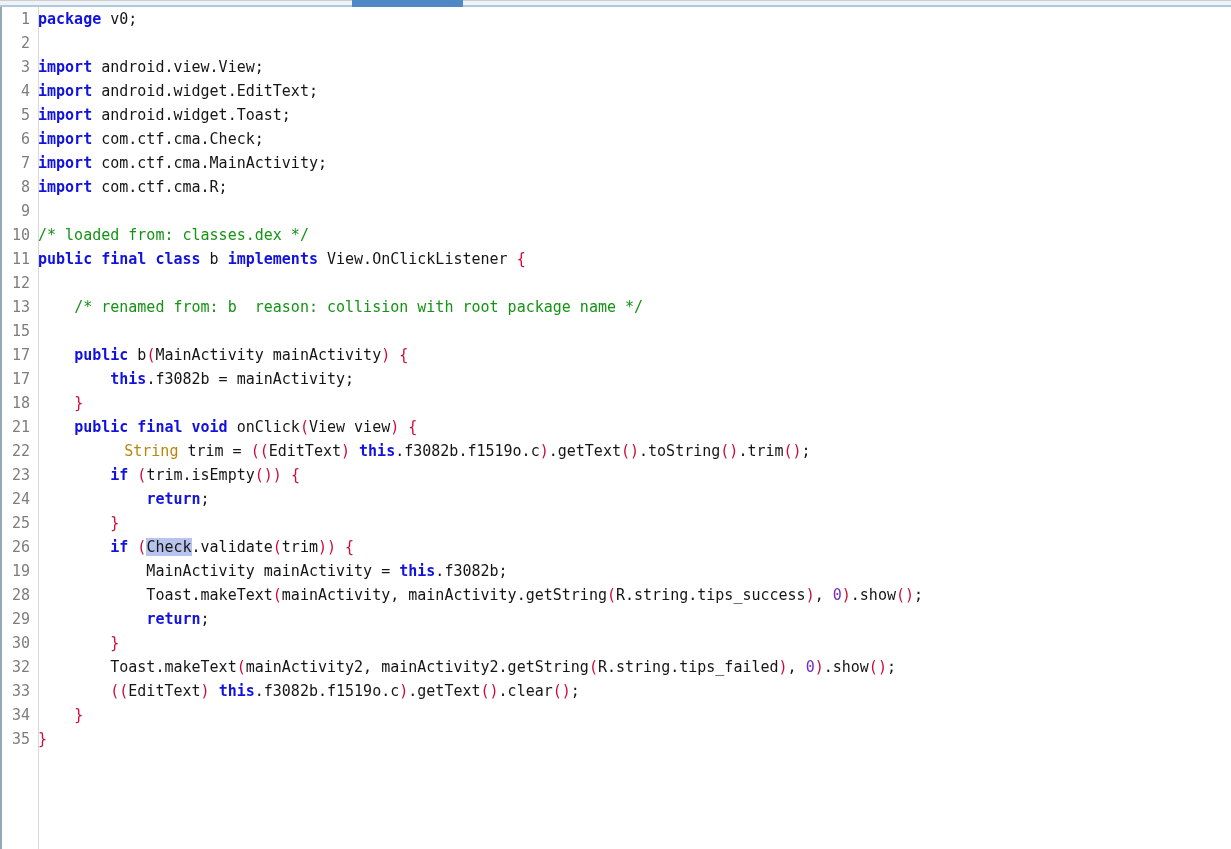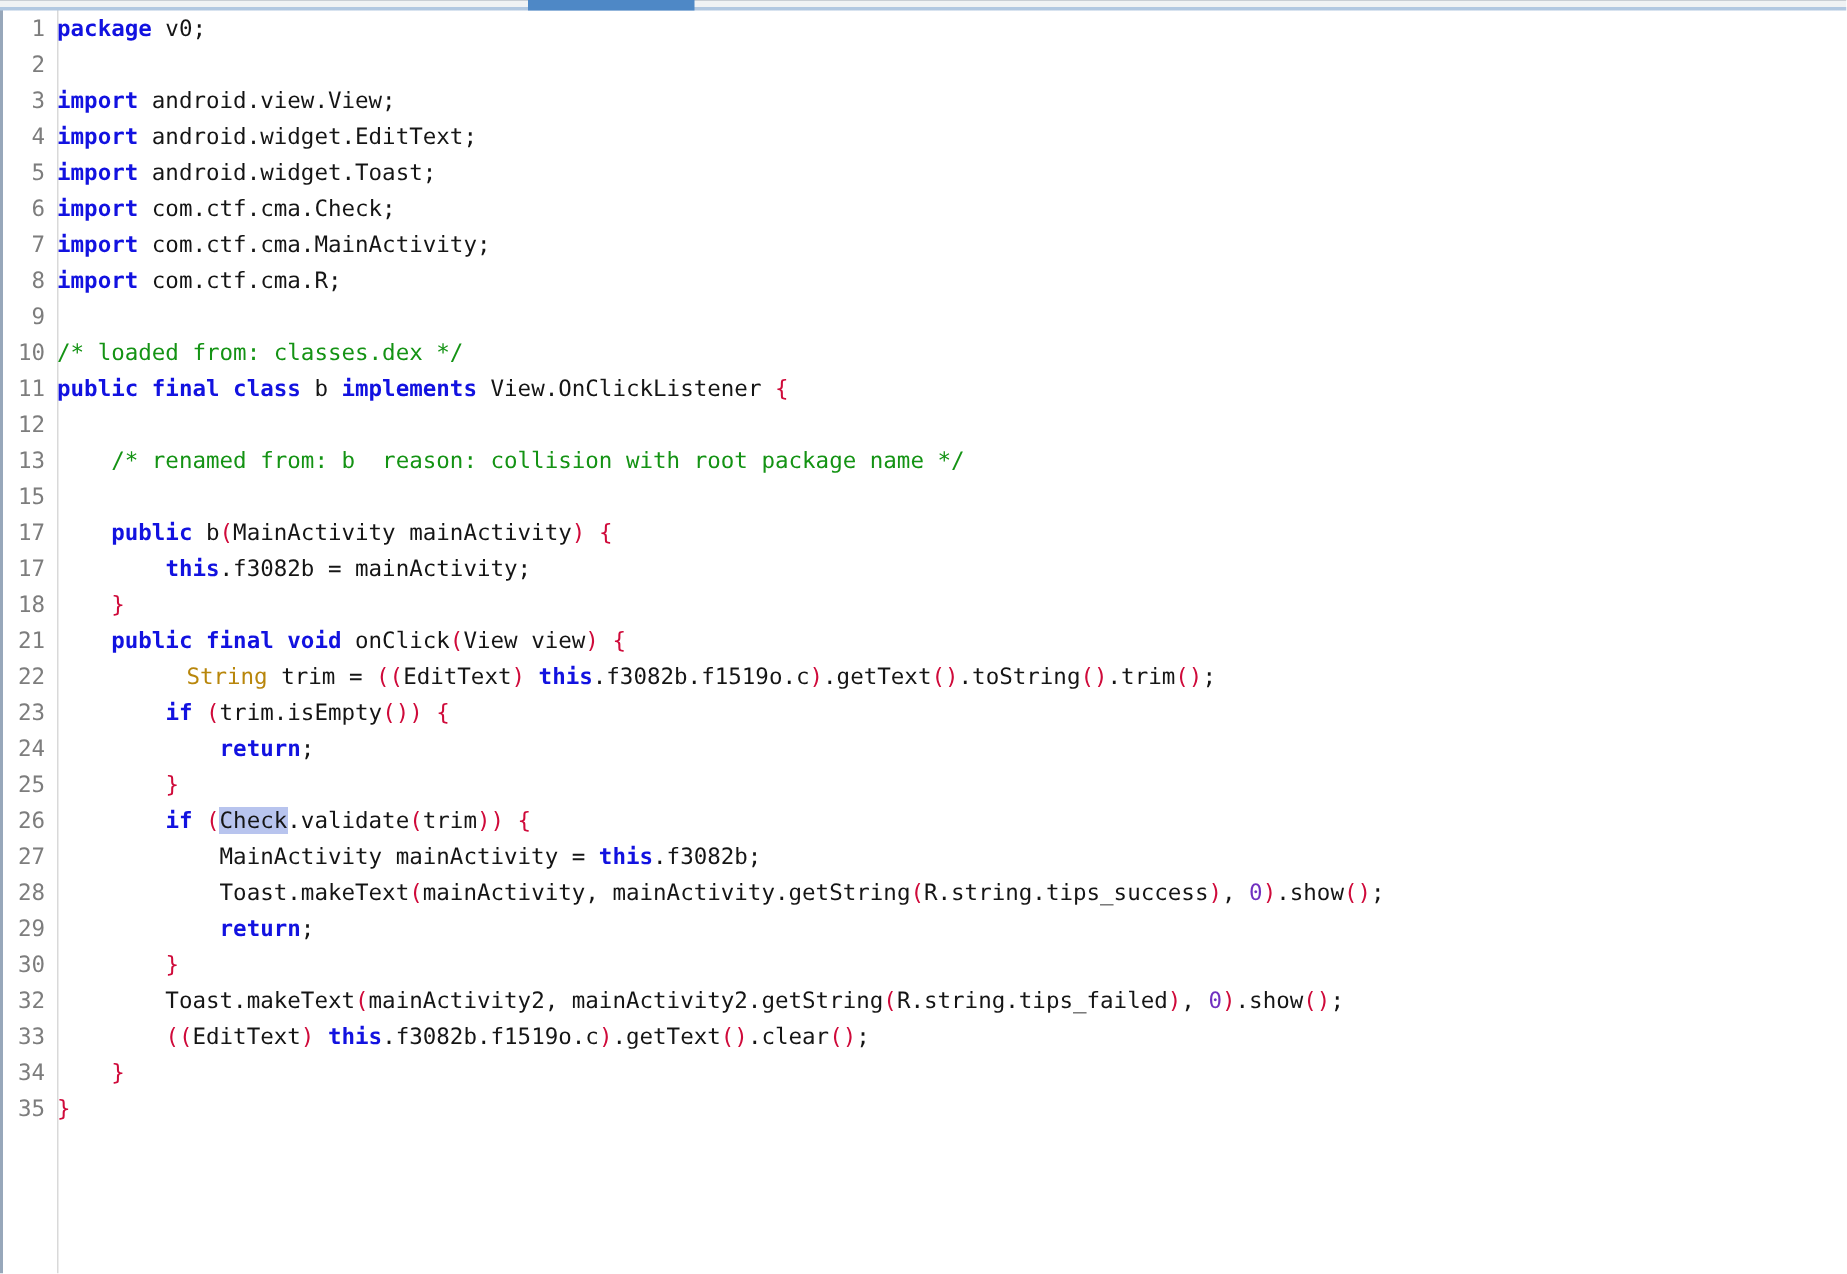--- a/index.html
+++ b/index.html
@@ -54,21 +54,21 @@
       <div class="line"><span class="ln">15</span><span class="code"></span></div>
       <div class="line"><span class="ln">17</span><span class="code"><span class="tk-pl">    </span><span class="tk-kw">public</span><span class="tk-pl"> b</span><span class="tk-br">(</span><span class="tk-pl">MainActivity mainActivity</span><span class="tk-br">)</span><span class="tk-pl"> </span><span class="tk-br">{</span></span></div>
       <div class="line"><span class="ln">17</span><span class="code"><span class="tk-pl">        </span><span class="tk-kw">this</span><span class="tk-pl">.f3082b = mainActivity;</span></span></div>
       <div class="line"><span class="ln">18</span><span class="code"><span class="tk-pl">    </span><span class="tk-br">}</span></span></div>
       <div class="line"><span class="ln">21</span><span class="code"><span class="tk-pl">    </span><span class="tk-kw">public final void</span><span class="tk-pl"> onClick</span><span class="tk-br">(</span><span class="tk-pl">View view</span><span class="tk-br">)</span><span class="tk-pl"> </span><span class="tk-br">{</span></span></div>
       <div class="line"><span class="ln">22</span><span class="code"><span class="tk-pl">        </span><span class="tk-typ">String</span><span class="tk-pl"> trim = </span><span class="tk-br">((</span><span class="tk-pl">EditText</span><span class="tk-br">)</span><span class="tk-pl"> </span><span class="tk-kw">this</span><span class="tk-pl">.f3082b.f1519o.c</span><span class="tk-br">)</span><span class="tk-pl">.getText</span><span class="tk-br">()</span><span class="tk-pl">.toString</span><span class="tk-br">()</span><span class="tk-pl">.trim</span><span class="tk-br">()</span><span class="tk-pl">;</span></span></div>
       <div class="line"><span class="ln">23</span><span class="code"><span class="tk-pl">        </span><span class="tk-kw">if</span><span class="tk-pl"> </span><span class="tk-br">(</span><span class="tk-pl">trim.isEmpty</span><span class="tk-br">())</span><span class="tk-pl"> </span><span class="tk-br">{</span></span></div>
       <div class="line"><span class="ln">24</span><span class="code"><span class="tk-pl">            </span><span class="tk-kw">return</span><span class="tk-pl">;</span></span></div>
       <div class="line"><span class="ln">25</span><span class="code"><span class="tk-pl">        </span><span class="tk-br">}</span></span></div>
       <div class="line"><span class="ln">26</span><span class="code"><span class="tk-pl">        </span><span class="tk-kw">if</span><span class="tk-pl"> </span><span class="tk-br">(</span><span class="tk-sel">Check</span><span class="tk-pl">.validate</span><span class="tk-br">(</span><span class="tk-pl">trim</span><span class="tk-br">))</span><span class="tk-pl"> </span><span class="tk-br">{</span></span></div>
-      <div class="line"><span class="ln">27</span><span class="code"><span class="tk-pl">            MainActivity mainActivity = </span><span class="tk-kw">this</span><span class="tk-pl">.f3082b;</span></span></div>
+      <div class="line"><span class="ln">19</span><span class="code"><span class="tk-pl">            MainActivity mainActivity = </span><span class="tk-kw">this</span><span class="tk-pl">.f3082b;</span></span></div>
       <div class="line"><span class="ln">28</span><span class="code"><span class="tk-pl">            Toast.makeText</span><span class="tk-br">(</span><span class="tk-pl">mainActivity, mainActivity.getString</span><span class="tk-br">(</span><span class="tk-pl">R.string.tips_success</span><span class="tk-br">)</span><span class="tk-pl">, </span><span class="tk-num">0</span><span class="tk-br">)</span><span class="tk-pl">.show</span><span class="tk-br">()</span><span class="tk-pl">;</span></span></div>
       <div class="line"><span class="ln">29</span><span class="code"><span class="tk-pl">            </span><span class="tk-kw">return</span><span class="tk-pl">;</span></span></div>
       <div class="line"><span class="ln">30</span><span class="code"><span class="tk-pl">        </span><span class="tk-br">}</span></span></div>
       <div class="line"><span class="ln">32</span><span class="code"><span class="tk-pl">        Toast.makeText</span><span class="tk-br">(</span><span class="tk-pl">mainActivity2, mainActivity2.getString</span><span class="tk-br">(</span><span class="tk-pl">R.string.tips_failed</span><span class="tk-br">)</span><span class="tk-pl">, </span><span class="tk-num">0</span><span class="tk-br">)</span><span class="tk-pl">.show</span><span class="tk-br">()</span><span class="tk-pl">;</span></span></div>
       <div class="line"><span class="ln">33</span><span class="code"><span class="tk-pl">        </span><span class="tk-br">((</span><span class="tk-pl">EditText</span><span class="tk-br">)</span><span class="tk-pl"> </span><span class="tk-kw">this</span><span class="tk-pl">.f3082b.f1519o.c</span><span class="tk-br">)</span><span class="tk-pl">.getText</span><span class="tk-br">()</span><span class="tk-pl">.clear</span><span class="tk-br">()</span><span class="tk-pl">;</span></span></div>
       <div class="line"><span class="ln">34</span><span class="code"><span class="tk-pl">    </span><span class="tk-br">}</span></span></div>
       <div class="line"><span class="ln">35</span><span class="code"><span class="tk-br">}</span></span></div>
     </div>
   <div class="hscrollbar">
     <div class="hscroll-thumb" style="left: 352px; width: 111px;"></div>

